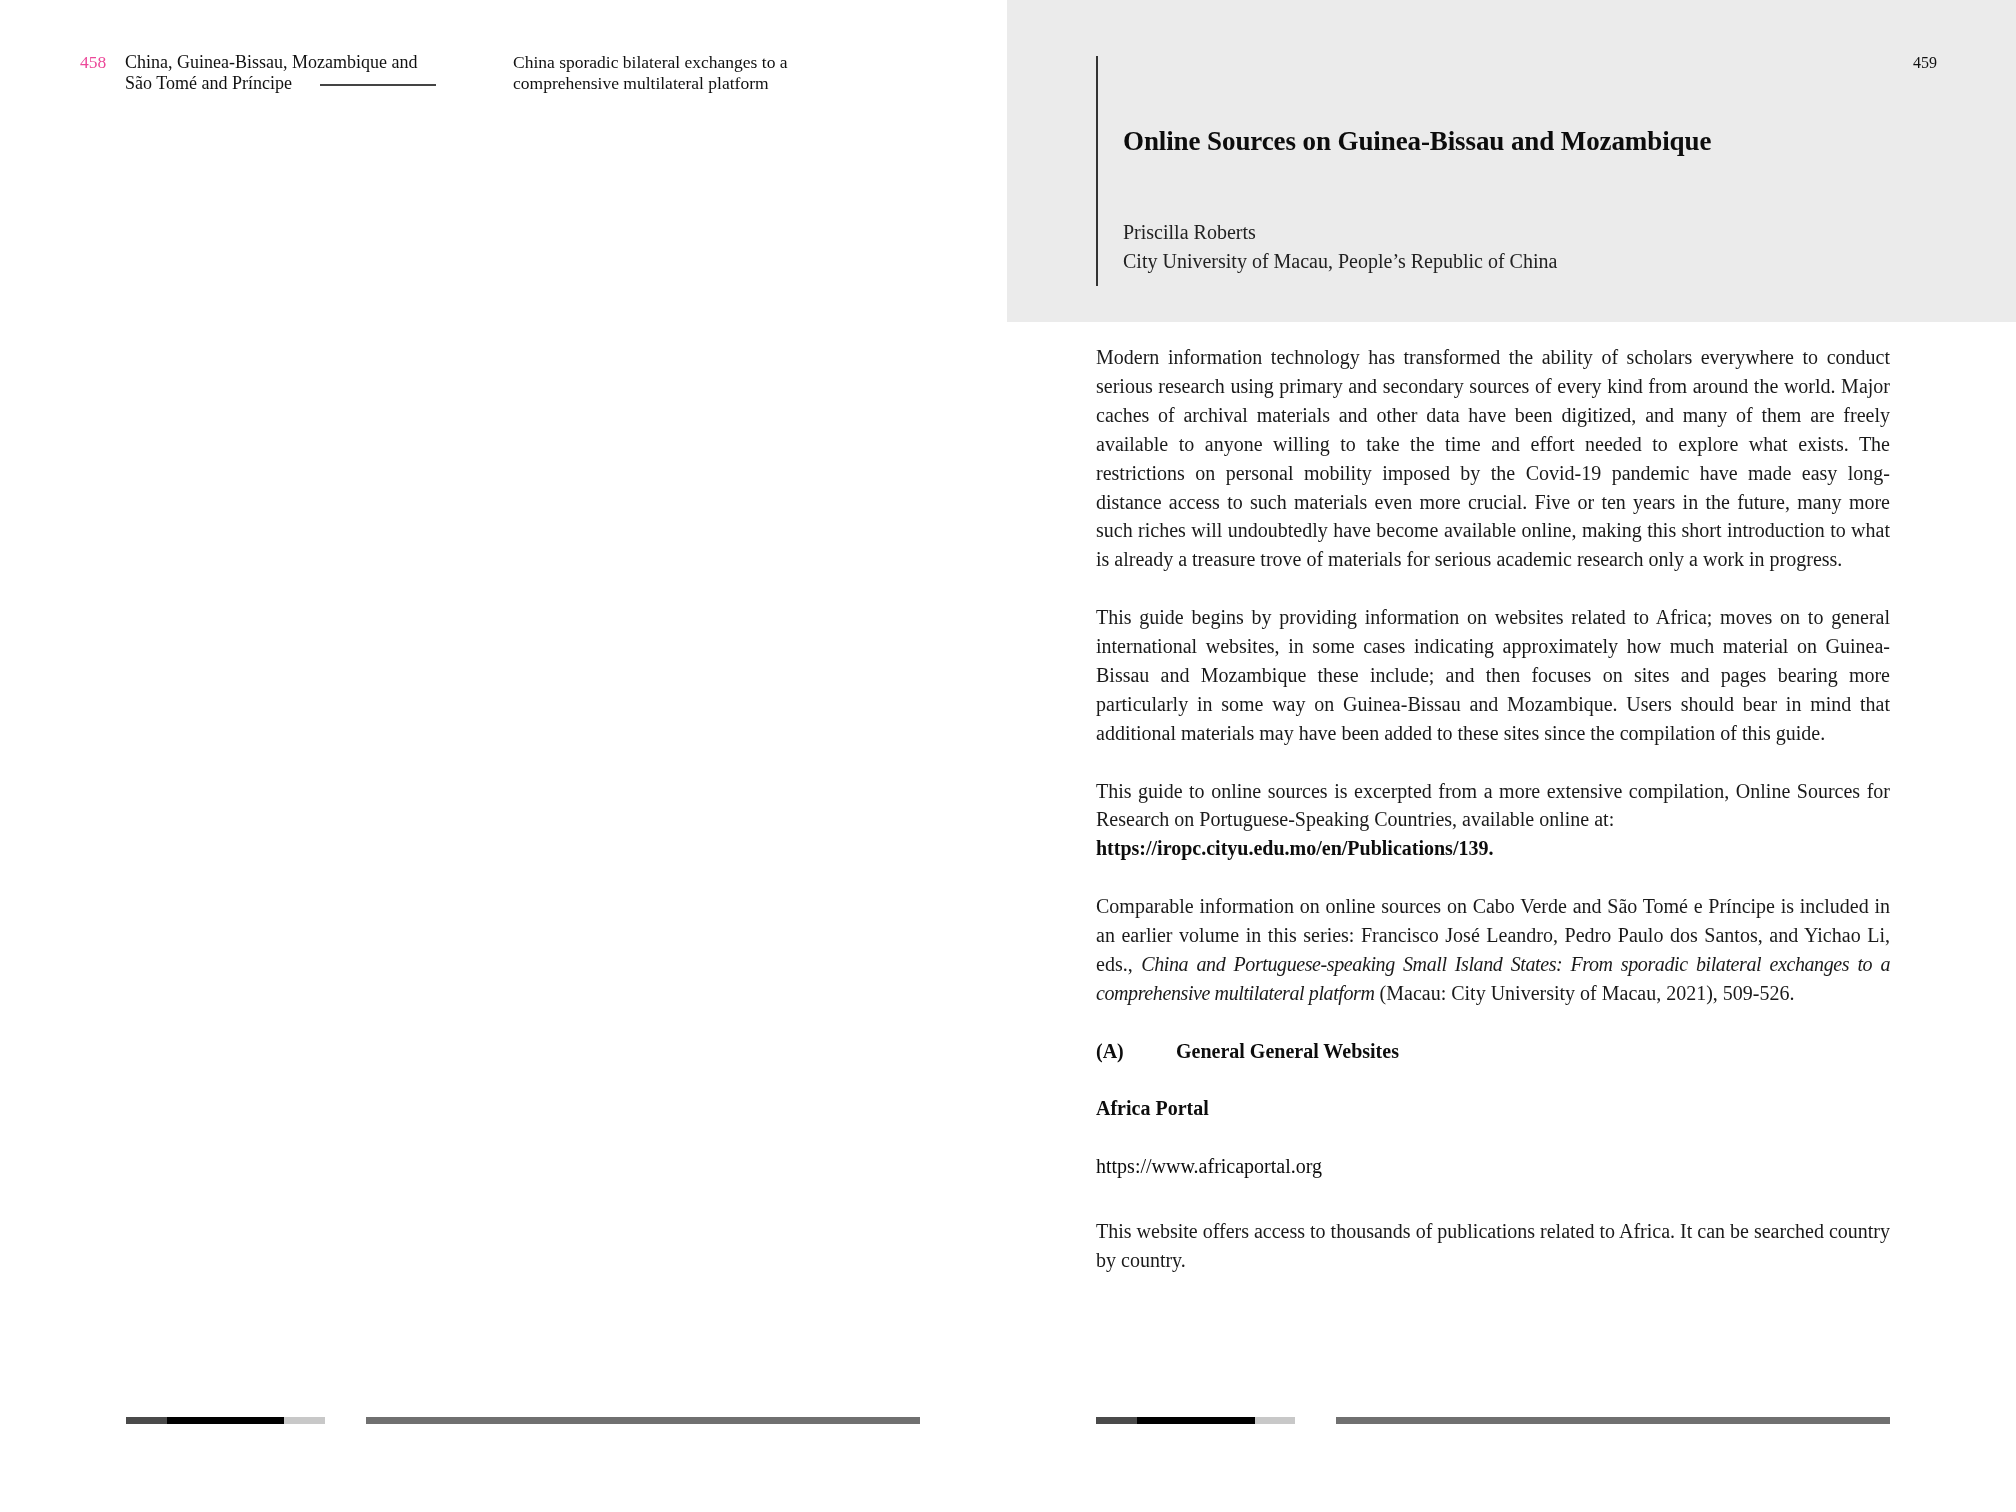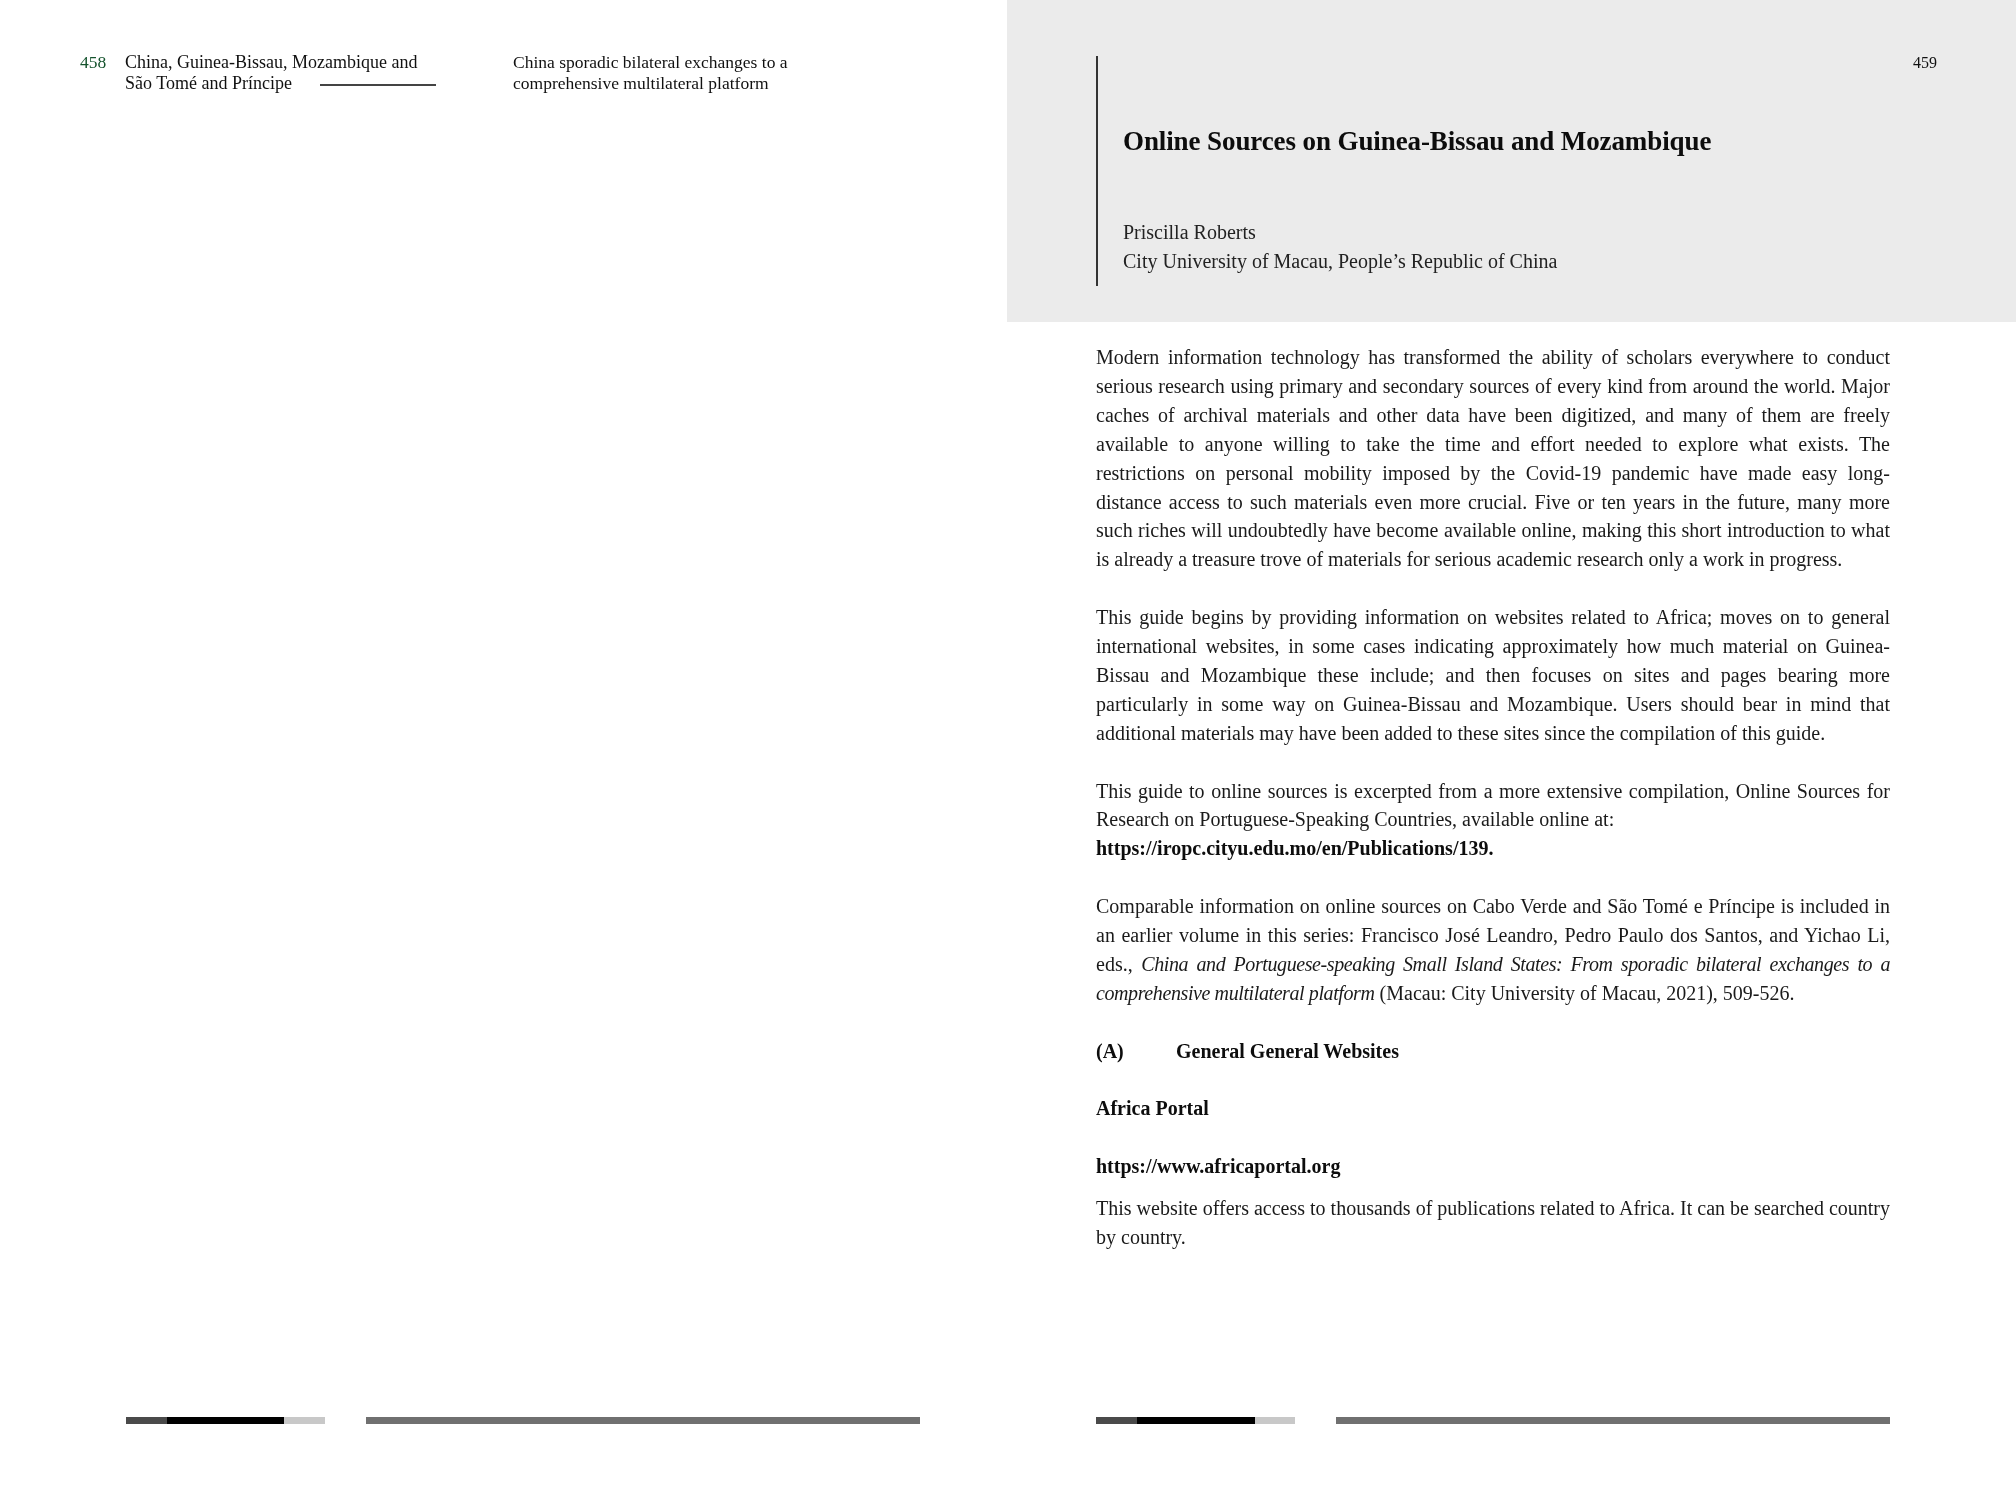--- a/index.html
+++ b/index.html
@@ -5,42 +5,42 @@
   html, body { margin: 0; padding: 0; }
   body {
     width: 2016px; height: 1512px; position: relative; overflow: hidden;
     background: #ffffff; color: #111111;
     font-family: "Liberation Serif", "DejaVu Serif", serif;
   }
   .page-left { position: absolute; left: 0; top: 0; width: 1007px; height: 1512px; background: #ffffff; }
   .page-right { position: absolute; left: 1007px; top: 0; width: 1009px; height: 1512px; background: #ffffff; }
 
   
-  .lh-num { position: absolute; left: 80px; top: 52px; font-size: 17.5px; line-height: 21px; color: #14532d; text-align: center; }
+  .lh-num { position: absolute; left: 80px; top: 52px; font-size: 17.5px; line-height: 21px; color: #ec4899; text-align: center; }
   .lh-title { position: absolute; left: 125px; top: 52px; font-size: 18px; line-height: 21px; color: #111; width: 330px; }
   .lh-rule { position: absolute; left: 320px; top: 84px; width: 116px; height: 1.5px; background: #444; }
   .lh-sub { position: absolute; left: 513px; top: 52px; font-size: 17.5px; line-height: 21px; color: #111; width: 340px; }
 
   
   .hdr-box { position: absolute; left: 0; top: 0; width: 1009px; height: 322px; background: #ebebeb; }
   .hdr-vline { position: absolute; left: 89px; top: 56px; width: 2px; height: 230px; background: #333; }
   .pg-num { position: absolute; left: 906px; top: 52px; font-size: 16px; line-height: 21px; color: #111; }
   .chap-title { position: absolute; left: 116px; top: 126px; font-size: 27px; font-weight: bold; color: #0d0d0d; white-space: nowrap; letter-spacing: -0.1px; }
   .author { position: absolute; left: 116px; top: 218px; font-size: 20px; line-height: 29px; color: #222; }
   .affil { position: absolute; left: 116px; top: 247px; font-size: 20px; line-height: 29px; color: #222; white-space: nowrap; }
 
   
   .body { position: absolute; left: 89px; top: 343px; width: 794px; font-size: 20px; line-height: 28.9px; color: #1a1a1a; }
   .body p { margin: 0 0 28.9px 0; text-align: justify; }
   .body .url { font-weight: bold; color: #0d0d0d; }
   .body em { font-style: italic; letter-spacing: -0.4px; }
   .section-head { font-weight: bold; color: #0d0d0d; margin: 0 0 28.9px 0; }
   .section-head .label { display: inline-block; width: 80px; }
   .entry-title { font-weight: bold; color: #0d0d0d; margin: 0 0 28.9px 0; }
-  .entry-url { font-weight: bold; color: #0d0d0d; margin: 0 0 13px 0; }
+  .entry-url { font-weight: normal; color: #0d0d0d; margin: 0 0 36px 0; }
 
   
   .fbar { position: absolute; top: 1417px; height: 7px; }
   .seg-dark { background: #4a4a4a; }
   .seg-black { background: #000000; }
   .seg-light { background: #c8c8c8; }
   .seg-long { background: #707070; }
 </style>
 </head>
 <body>

